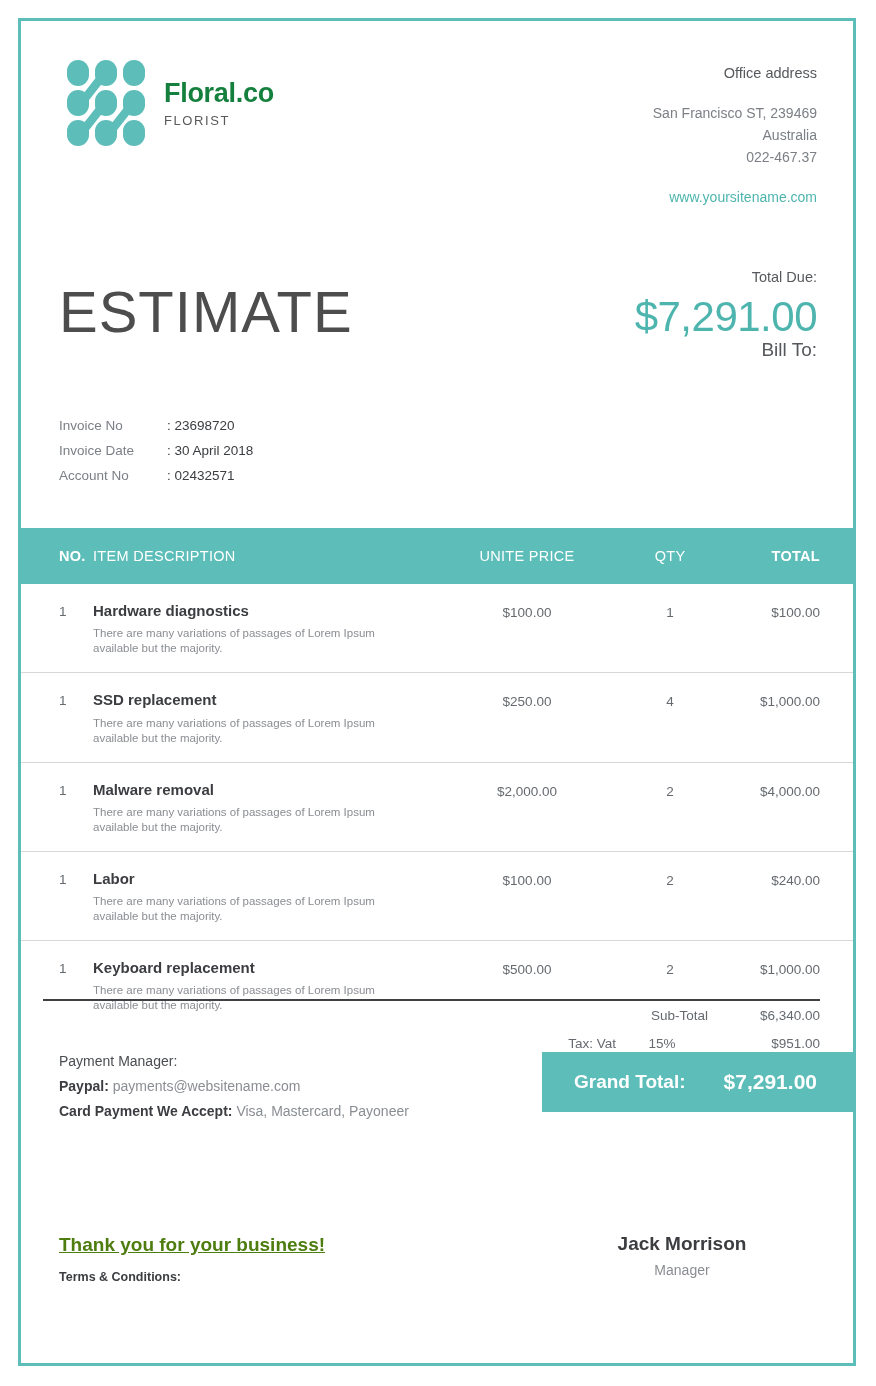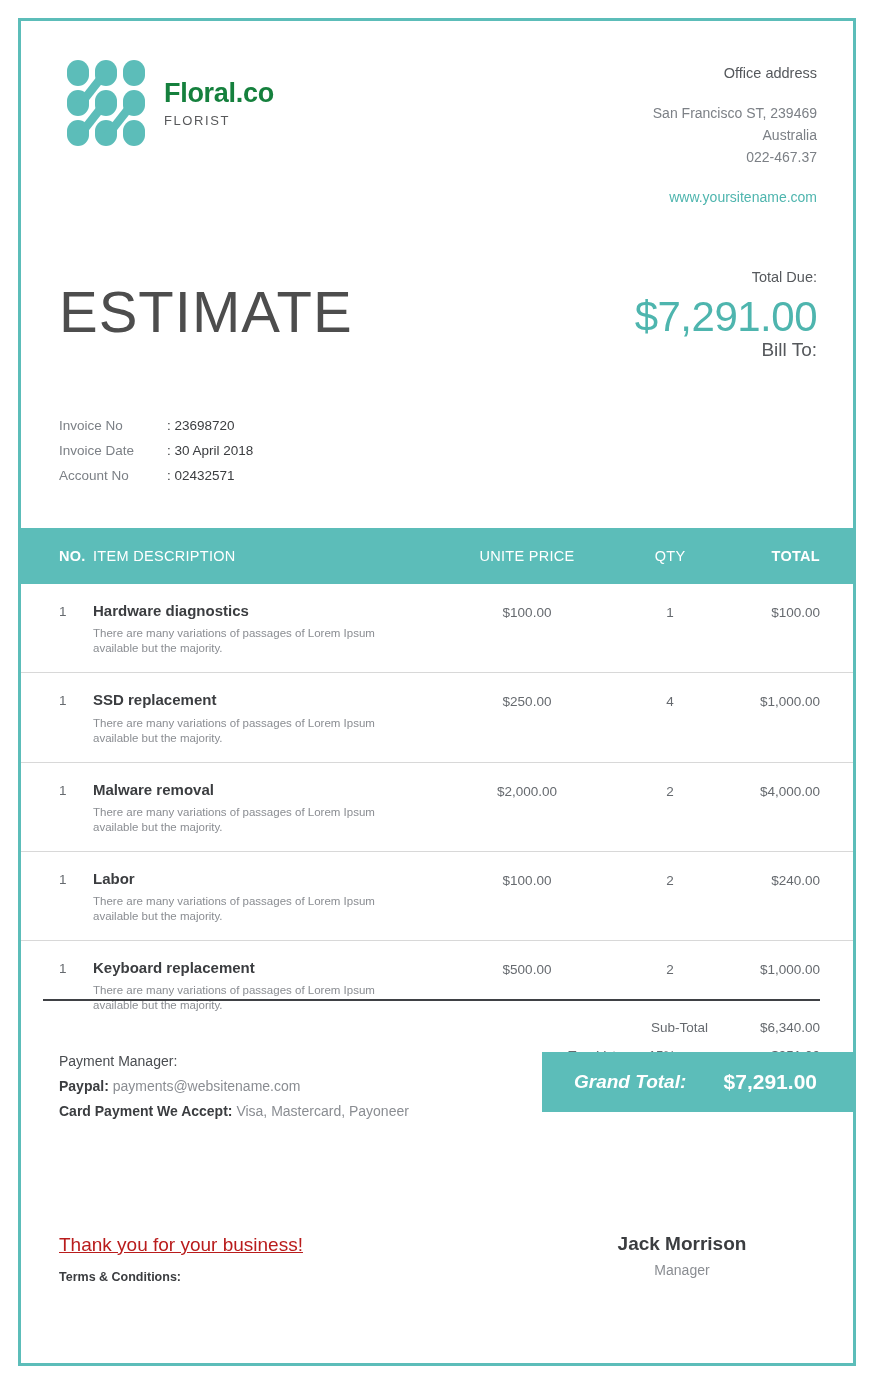--- a/index.html
+++ b/index.html
@@ -237,21 +237,20 @@
     padding-top: 3px;
   }
 
   
   .summary {
     position: absolute;
     left: 22px;
     right: 33px;
     top: 978px;
     border-top: 2px solid #3f4145;
-    padding-top: 12px;
   }
   .sum-row {
     display: flex;
     justify-content: flex-end;
     align-items: center;
     font-size: 13.5px;
     color: #666a6f;
     height: 28px;
   }
   .sum-label { width: 180px; text-align: right; }
@@ -285,34 +284,34 @@
     top: 1031px;
     height: 60px;
     background: #5cbdb9;
     display: flex;
     align-items: center;
     justify-content: space-between;
     padding: 0 36px 0 32px;
     box-sizing: border-box;
     color: #ffffff;
   }
-  .grand-label { font-size: 19px; font-weight: bold; font-style: italic; }
+  .grand-label { font-size: 19px; font-weight: bold; }
   .grand-val   { font-size: 21px; font-weight: bold; }
 
   
   .footer {
     position: absolute;
     left: 38px;
     top: 1212px;
     width: 530px;
   }
   .thanks {
     font-size: 19px;
-    font-weight: normal;
-    color: #b91c1c;
+    font-weight: bold;
+    color: #4d7c0f;
     text-decoration: underline;
     line-height: 1.3;
   }
   .terms-title {
     font-size: 12.5px;
     font-weight: bold;
     color: #3b3d40;
     margin-top: 12px;
   }
   .terms-body {

